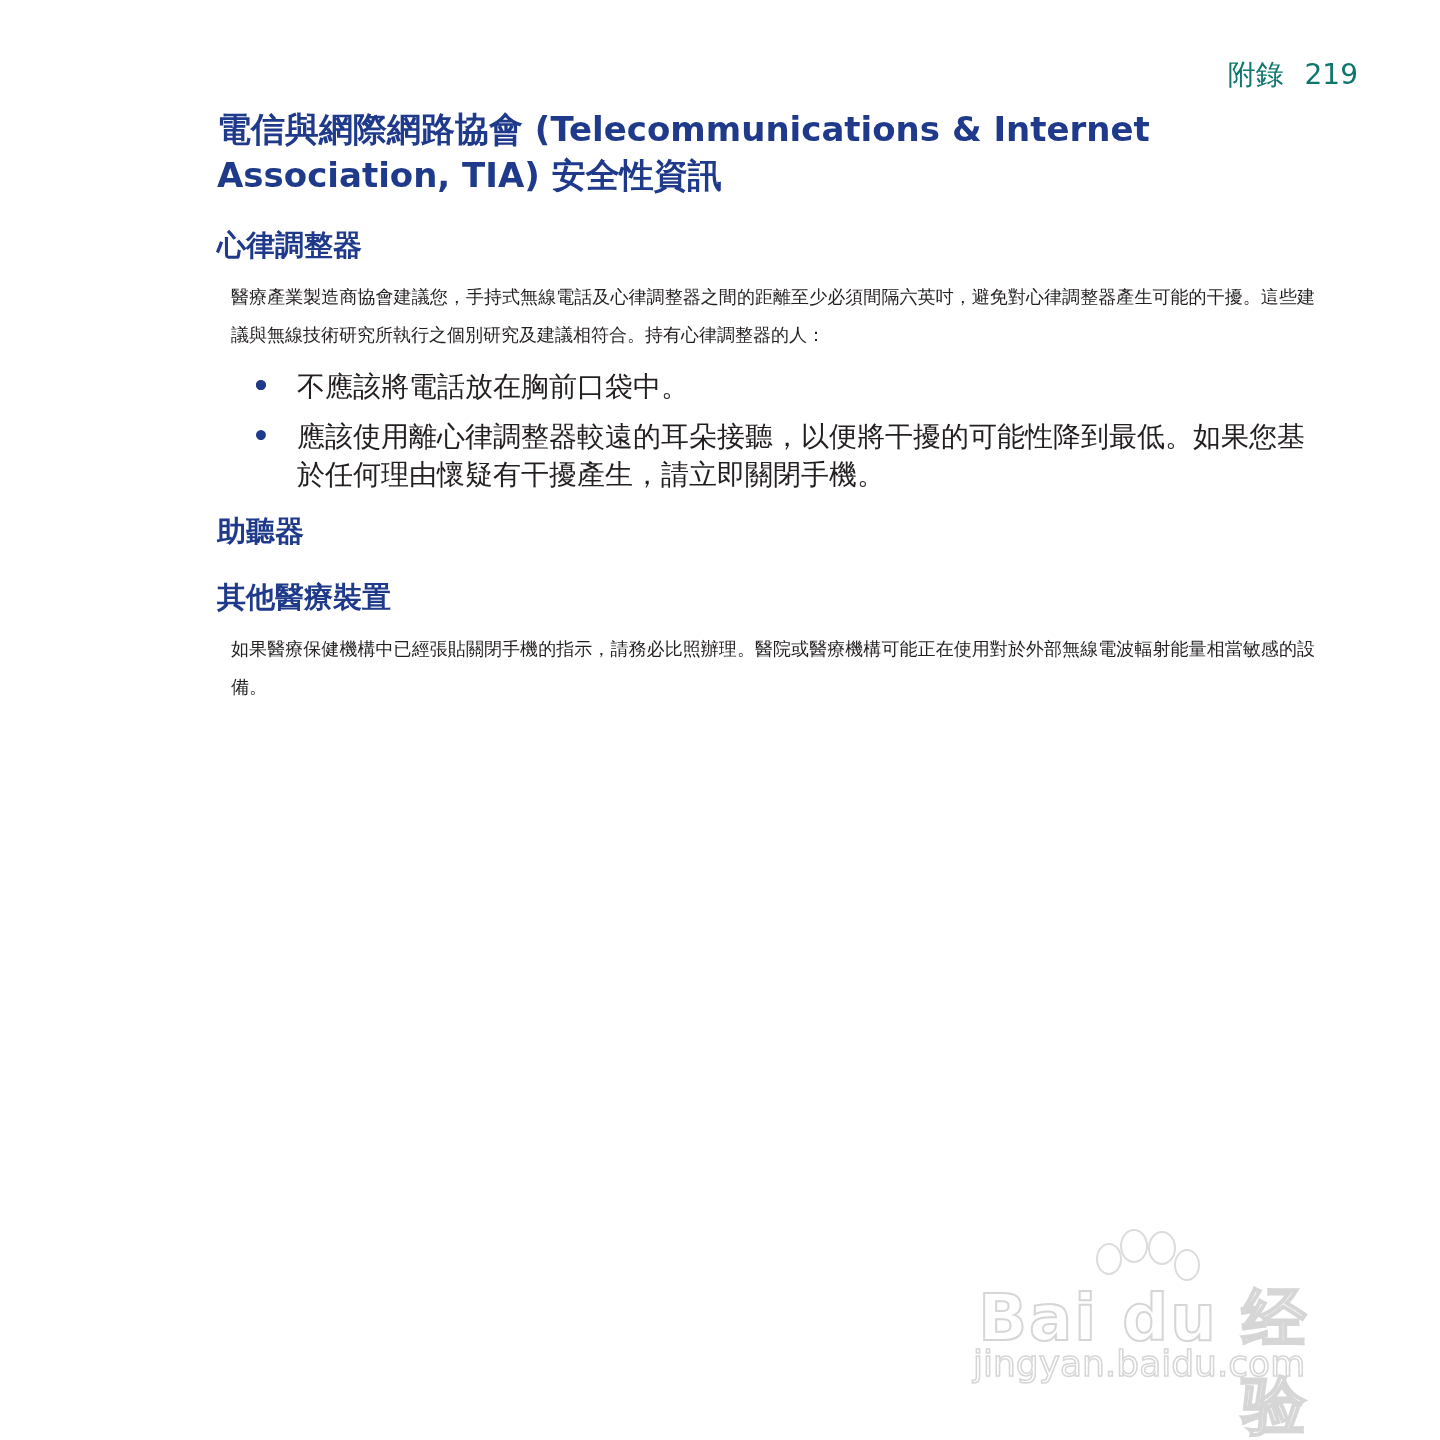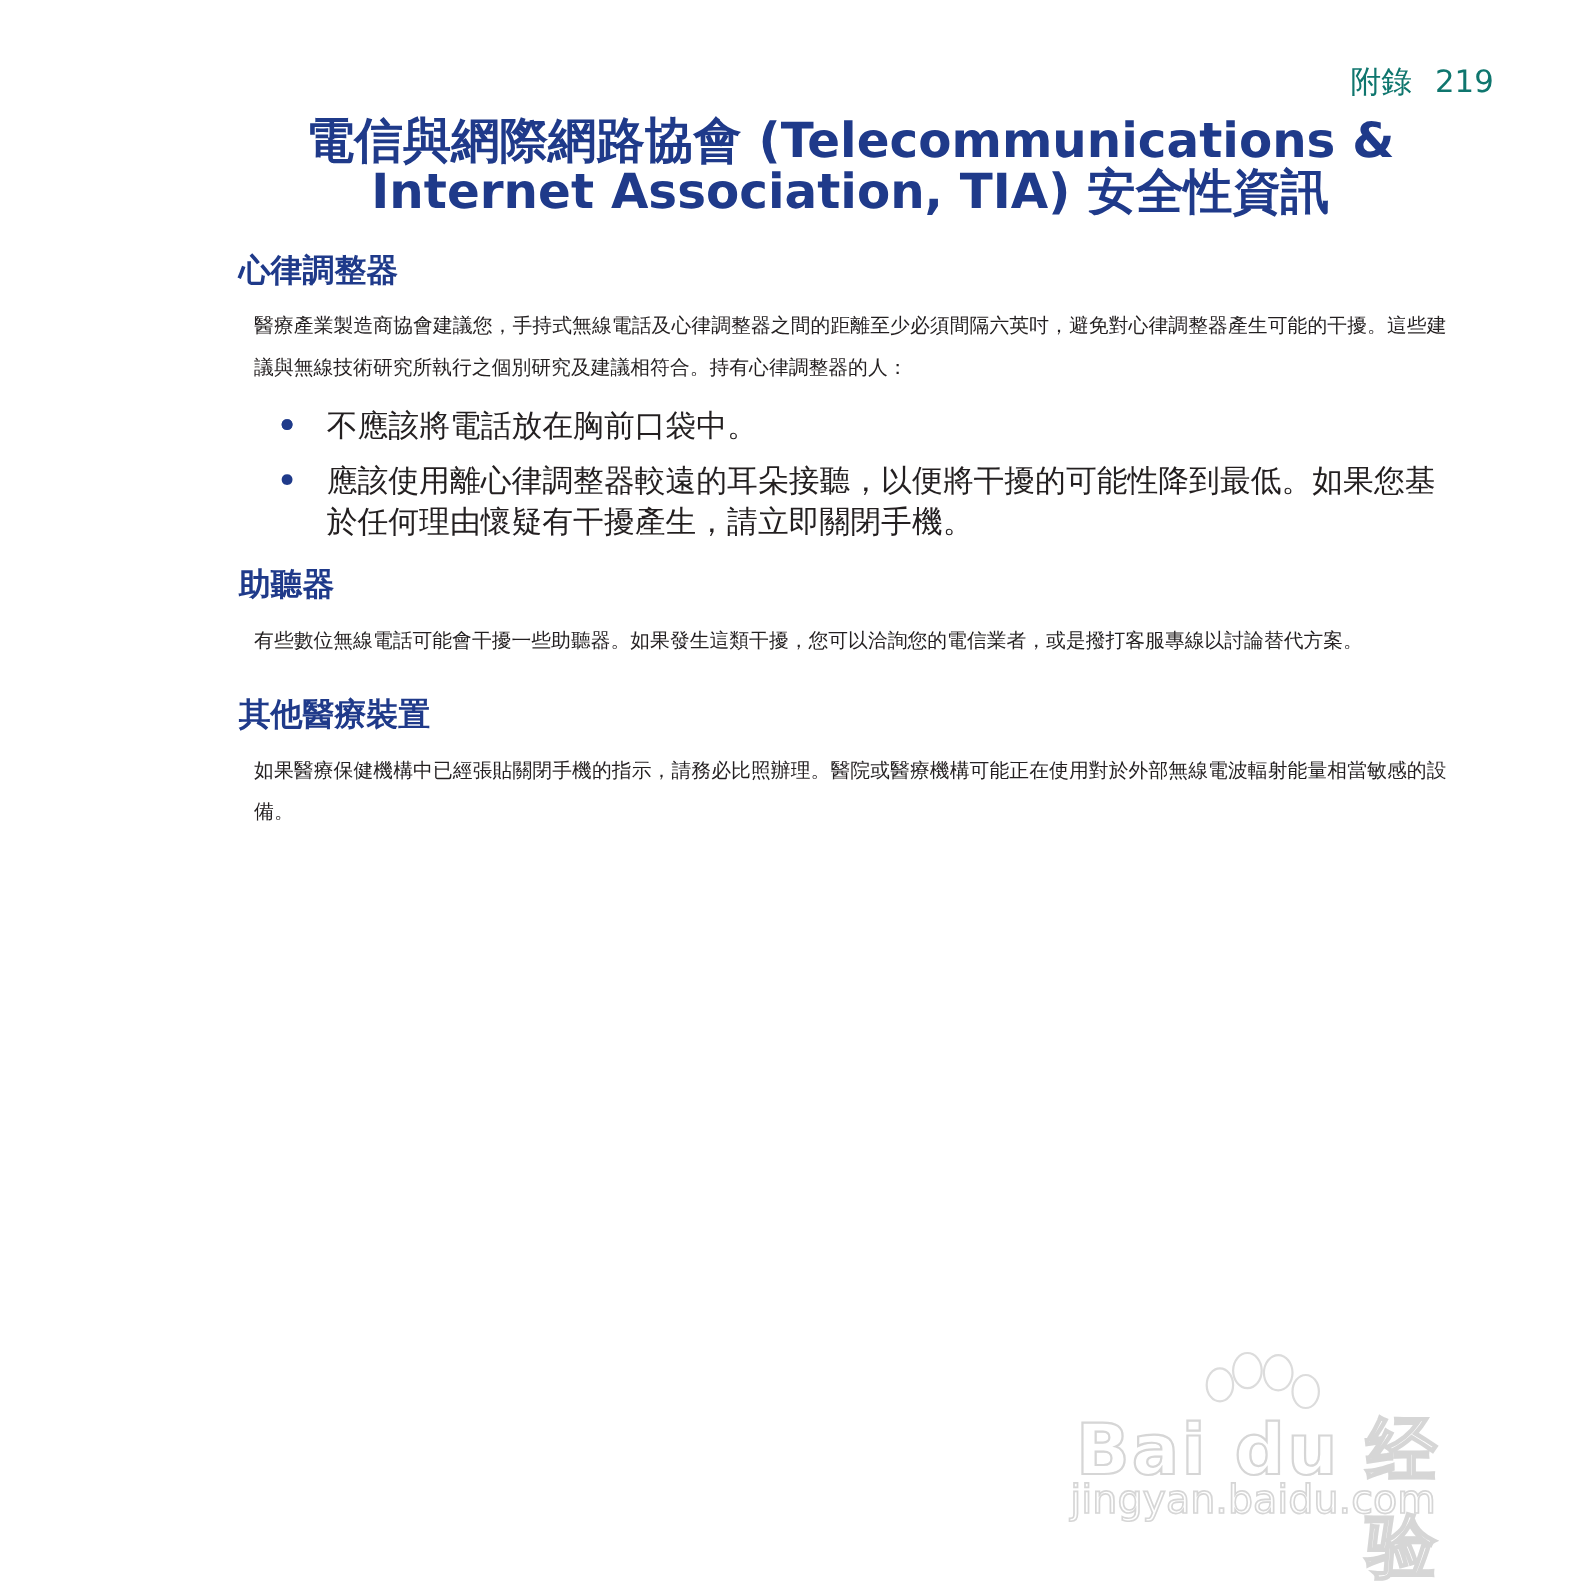--- a/index.html
+++ b/index.html
@@ -1,21 +1,21 @@
 <!DOCTYPE html>
 <html><head>
 <meta charset="utf-8">
 <style>
   html, body { margin:0; padding:0; }
   body { width:1440px; height:1440px; background:#ffffff; position:relative; overflow:hidden;
          font-family:"DejaVu Sans", sans-serif; color:#231f20; }
   .page-header { position:absolute; top:56px; right:82px; font-size:28px; color:#0f766e; }
   .page-header .sect { margin-right:12px; }
   .content { position:absolute; left:217px; top:106px; width:1112px; }
-  h1 { margin:0; font-size:44px; line-height:46px; font-weight:bold; color:#1f3a8a; letter-spacing:0px;text-align:center; }
+  h1 { margin:0; font-size:34px; line-height:46px; font-weight:bold; color:#1f3a8a; letter-spacing:0px; }
   h2 { margin:28px 0 0 0; font-size:29px; line-height:38px; font-weight:bold; color:#1f3a8a; }
   p { margin:14px; font-size:18px; line-height:38px; text-align:justify; }
   p.gap { margin-top:14px; }
   ul { list-style:none; margin:8px 0 0 0; padding:0 0 0 80px; }
   li { position:relative; font-size:28px; line-height:38px; margin-bottom:12px; }
   li .bullet { position:absolute; left:-45px; top:0; color:#1f3a8a; font-weight:bold; }
   .wm { position:absolute; left:968px; top:1225px; width:340px; height:170px; opacity:0.85;text-align:right; }
   .wm-logo { position:absolute; left:5px; top:50px; font-size:64px; font-weight:bold; color:#fff;
              -webkit-text-stroke:2px #cfcfcf; letter-spacing:2px; font-family:"DejaVu Sans", sans-serif; }
   .wm-url { position:absolute; left:5px; top:118px; font-size:36px; color:#fff; -webkit-text-stroke:1.5px #cfcfcf;
@@ -35,21 +35,20 @@
 
   <h2>心律調整器</h2>
   <p>醫療產業製造商協會建議您，手持式無線電話及心律調整器之間的距離至少必須間隔六英吋，避免對心律調整器產生可能的干擾。這些建議與無線技術研究所執行之個別研究及建議相符合。持有心律調整器的人：</p>
   <ul>
     <li><span class="bullet">•</span></li>
     <li><span class="bullet">•</span><span>不應該將電話放在胸前口袋中。</span></li>
     <li><span class="bullet">•</span><span>應該使用離心律調整器較遠的耳朵接聽，以便將干擾的可能性降到最低。如果您基於任何理由懷疑有干擾產生，請立即關閉手機。</span></li>
   </ul>
 
   <h2 style="margin-top:18px">助聽器</h2>
-  <p>有些數位無線電話可能會干擾一些助聽器。如果發生這類干擾，您可以洽詢您的電信業者，或是撥打客服專線以討論替代方案。</p>
 
   <h2>其他醫療裝置</h2>
   <p class="gap">如果醫療保健機構中已經張貼關閉手機的指示，請務必比照辦理。醫院或醫療機構可能正在使用對於外部無線電波輻射能量相當敏感的設備。</p>
 </div>
 
 <div class="wm">
   <div class="paw" style="left:128px;top:18px;width:22px;height:28px;"></div>
   <div class="paw" style="left:152px;top:4px;width:24px;height:30px;"></div>
   <div class="paw" style="left:180px;top:6px;width:24px;height:30px;"></div>
   <div class="paw" style="left:206px;top:24px;width:22px;height:28px;"></div>

